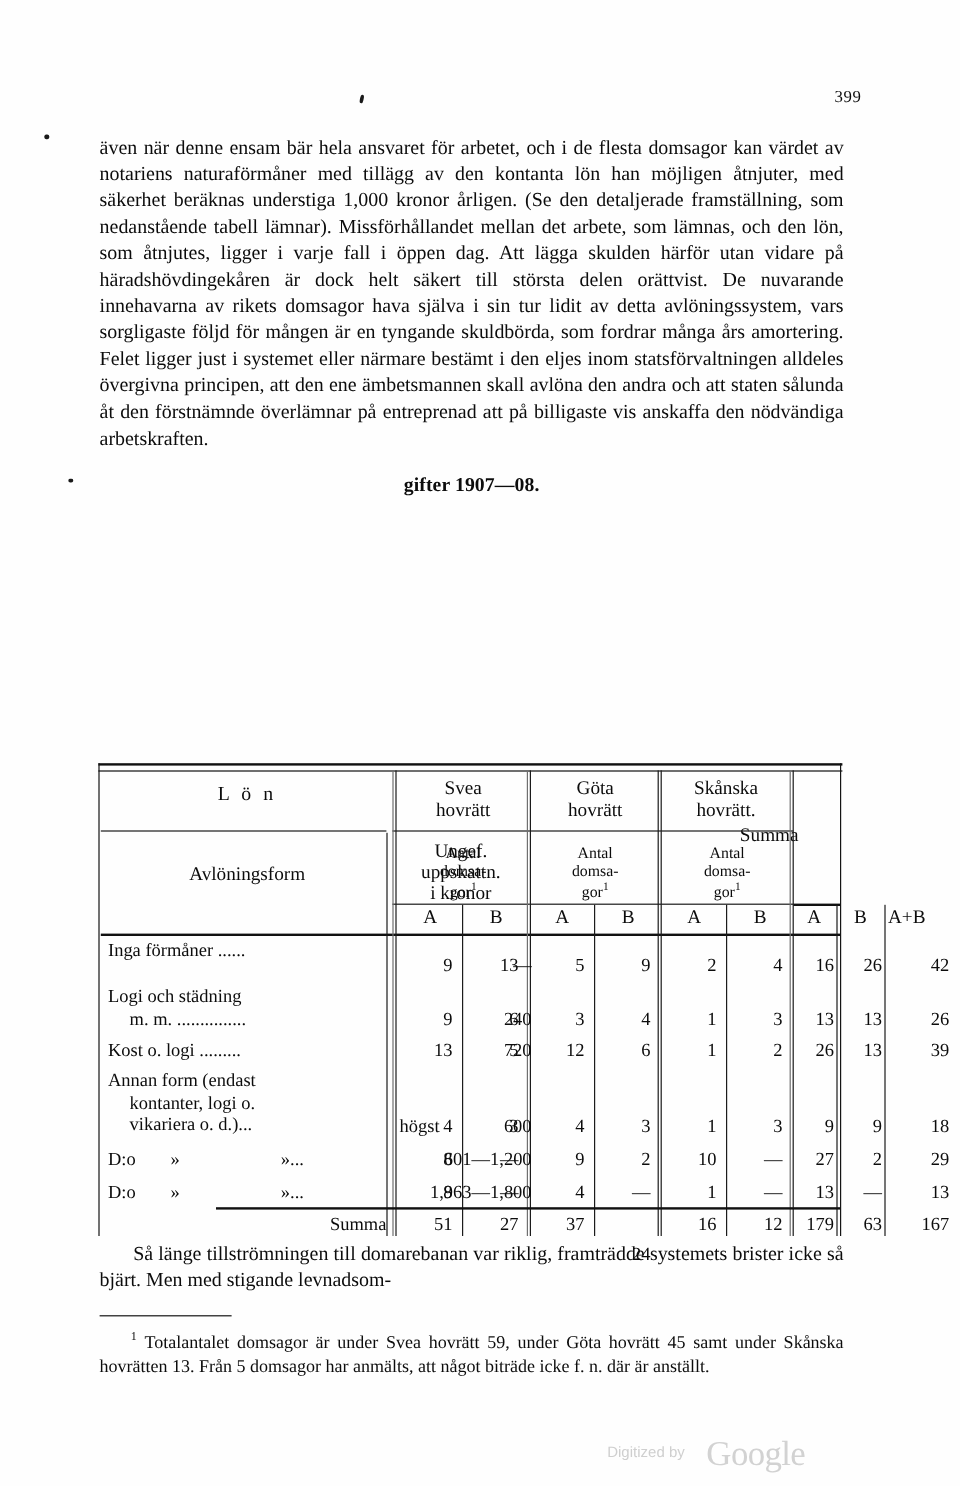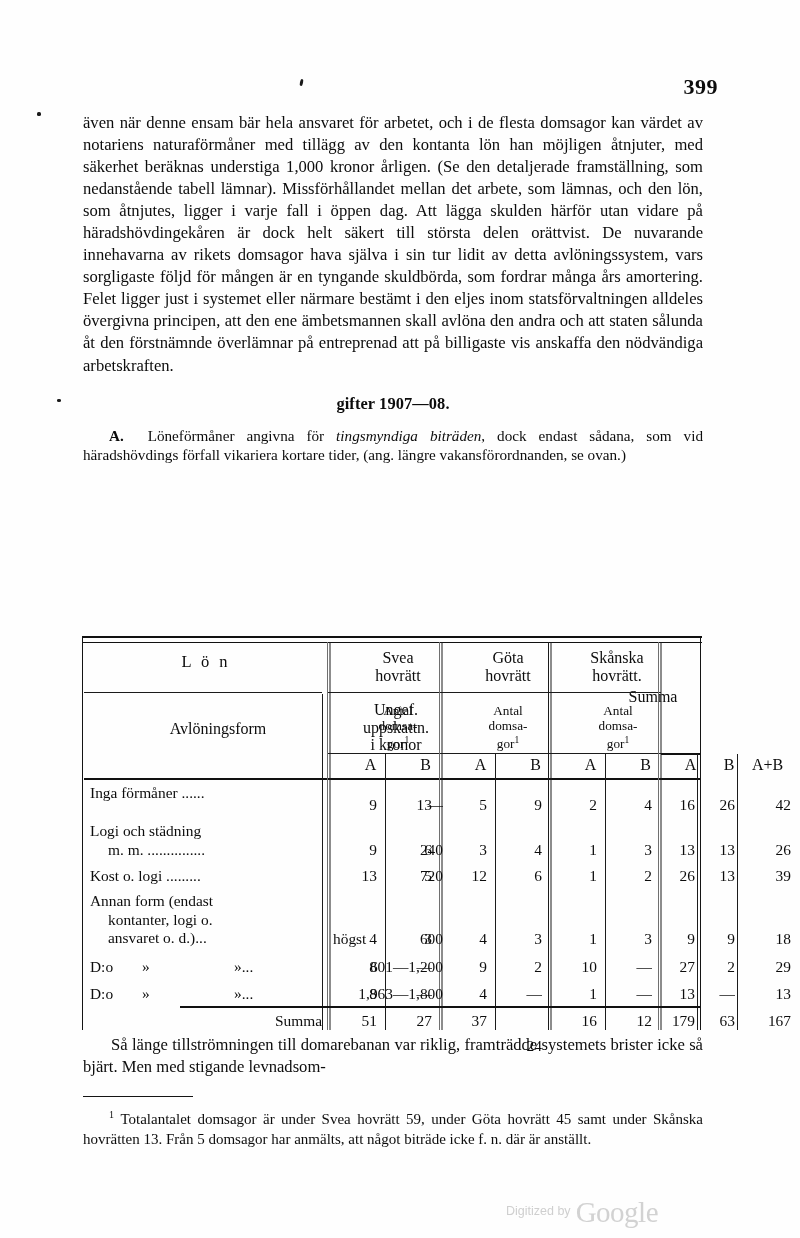--- a/index.html
+++ b/index.html
@@ -21,22 +21,22 @@
   .page {
     position: absolute;
     inset: 0;
     background: #fefefe;
   }
 
   .folio {
     position: absolute;
     top: 74px;
     right: 82px;
-    font-size: 22px;
-    font-weight: bold;
+    font-size: 14px;
+    font-weight: normal;
     letter-spacing: 0.5px;
   }
 
   .speck {
     position: absolute;
     background: #1a1a1a;
     border-radius: 40%;
   }
   .speck.s1 { left: 37px; top: 112px; width: 4px; height: 4px; }
   .speck.s2 { left: 57px; top: 399px; width: 4px; height: 3px; }
@@ -122,21 +122,20 @@
     border-top: 1px solid #1b1b1b;
   }
   .hr.thick { border-top: 2.2px solid #111; }
 
   
   .hcell {
     position: absolute;
     text-align: center;
     font-size: 15px;
     line-height: 17.5px;
-    margin-left: 12px;
   }
   .hcell.big { font-size: 16px; }
   .hcell.small { font-size: 13.2px; line-height: 14.6px; }
   .hcell sup { font-size: 9.5px; vertical-align: super; }
 
   .lon {
     position: absolute;
     text-align: center;
     font-size: 16.5px;
     letter-spacing: 3px;
@@ -221,21 +220,21 @@
     color: #cfcfcf;
     font-family: "Liberation Sans", sans-serif;
     font-size: 12.5px;
     white-space: nowrap;
   }
   .watermark .g {
     font-family: "Liberation Serif", serif;
     font-size: 29px;
     letter-spacing: -0.5px;
     vertical-align: -7px;
-    margin-left: 5px;
+    margin-left: 18px;
     color: #d2d2d2;
   }
 </style>
 </head>
 <body>
 
 <div class="page">
 
   <div class="speck s1"></div>
   <div class="speck s2"></div>
@@ -244,24 +243,20 @@
   <div class="folio">399</div>
 
   <div class="col">
 
     <p class="body">även när denne ensam bär hela ansvaret för arbetet, och i de flesta domsagor kan värdet av notariens naturaförmåner med tillägg av den kontanta lön han möjligen åtnjuter, med säkerhet beräknas understiga 1,000 kronor årligen. (Se den detaljerade framställning, som nedanstående tabell lämnar). Missförhållandet mellan det arbete, som lämnas, och den lön, som åtnjutes, ligger i varje fall i öppen dag. Att lägga skulden härför utan vidare på häradshövdingekåren är dock helt säkert till största delen orättvist. De nuvarande innehavarna av rikets domsagor hava själva i sin tur lidit av detta avlöningssystem, vars sorgligaste följd för mången är en tyngande skuldbörda, som fordrar många års amortering. Felet ligger just i systemet eller närmare bestämt i den eljes inom statsförvaltningen alldeles övergivna principen, att den ene ämbetsmannen skall avlöna den andra och att staten sålunda åt den förstnämnde överlämnar på entreprenad att på billigaste vis anskaffa den nödvändiga arbetskraften.</p>
 
     <div class="tbl-title">
       <span class="l2">gifter 1907—08.</span>
     </div>
 
-    <p class="note">
-      <span class="ind"></span><b>A.</b>&nbsp;
-      <span>Löneförmåner angivna för </span><i>tingsmyndiga biträden</i><span>, dock endast sådana, som vid häradshövdings förfall vikariera kortare tider, (ang. längre vakansförordnanden, se ovan.)</span>
-    </p>
 
 
   </div>
 
   <div class="tablewrap">
 
     <div class="tblframe-top"></div>
     <div class="tblframe-left"></div>
     <div class="tblframe-right"></div>
 
@@ -368,21 +363,21 @@
     <div class="num" style="left:414px; top:231px; width:46px;">6</div>
     <div class="num" style="left:469px; top:231px; width:46px;">1</div>
     <div class="num" style="left:524px; top:231px; width:46px;">2</div>
     <div class="num" style="left:577px; top:231px; width:36px;">26</div>
     <div class="num" style="left:617px; top:231px; width:36px;">13</div>
     <div class="num" style="left:657px; top:231px; width:52px;">39</div>
 
     <div class="rowlabel" style="top:256px;">
       <span>Annan form (endast</span>
       <span class="l2">kontanter, logi o.</span>
-      <span class="l2">ansvaret o. d.)...</span>
+      <span class="l2">vikariera o. d.)...</span>
     </div>
     <div class="kr" style="top:294px;">
       <span class="pre">högst</span><span>600</span>
     </div>
     <div class="num" style="left:249px; top:294px; width:46px;">4</div>
     <div class="num" style="left:304px; top:294px; width:46px;">3</div>
     <div class="num" style="left:359px; top:294px; width:46px;">4</div>
     <div class="num" style="left:414px; top:294px; width:46px;">3</div>
     <div class="num" style="left:469px; top:294px; width:46px;">1</div>
     <div class="num" style="left:524px; top:294px; width:46px;">3</div>

